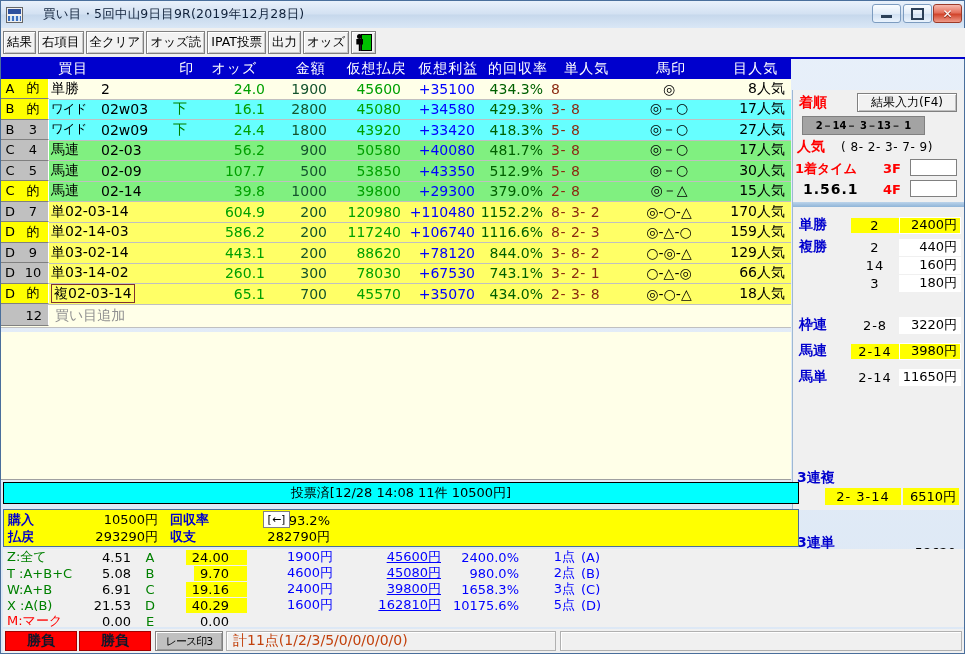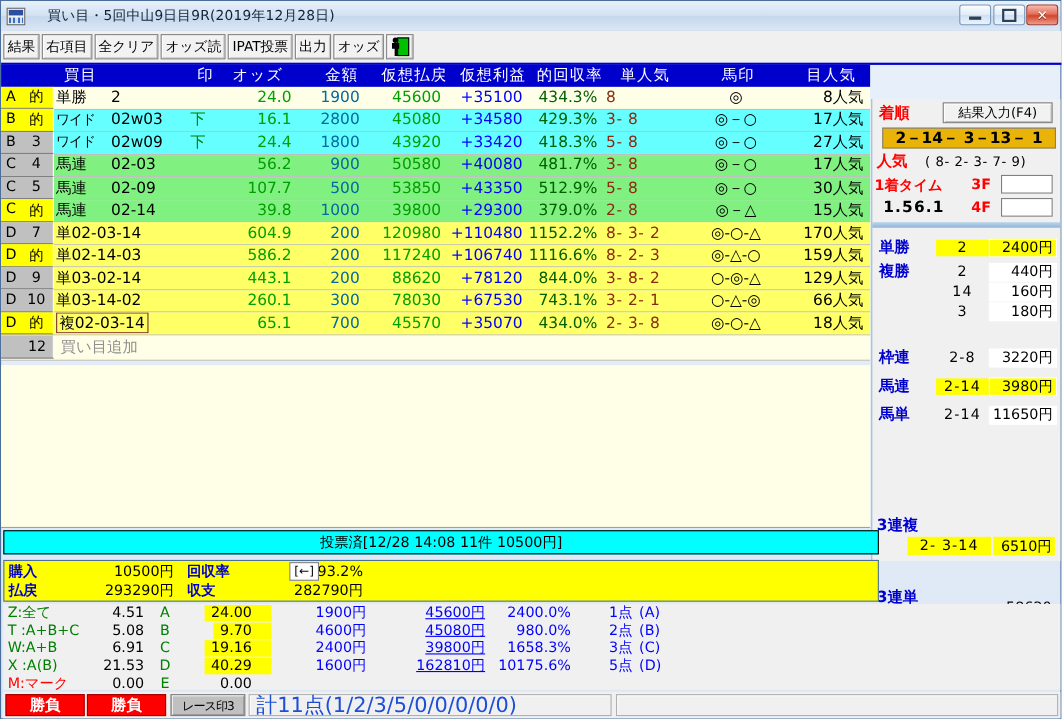--- a/index.html
+++ b/index.html
@@ -71,21 +71,21 @@
   .id-cell .a{width:18px;text-align:center;color:#000;}
   .id-cell .b{width:28px;text-align:center;}
   .id-gray{background:#c0c0c0;}
   .id-yellow{background:#ffff00;}
   .id-yellow .b{color:#000;}
   .bet-type{width:52px;padding-left:2px;box-sizing:border-box;color:#000;font-size:14px;}
   .bet-type.narrow{letter-spacing:-1px;font-size:12.5px;}
   .sel{width:58px;color:#000;font-size:14px;}
   .mk{width:42px;text-align:center;color:#008000;font-size:14px;}
   .odds{width:70px;text-align:right;padding-right:6px;box-sizing:border-box;color:#00a000;}
-  .amt{width:62px;text-align:right;padding-right:6px;box-sizing:border-box;color:#0369a1;}
+  .amt{width:62px;text-align:right;padding-right:6px;box-sizing:border-box;color:#14532d;}
   .pay{width:72px;text-align:right;padding-right:4px;box-sizing:border-box;color:#00a000;}
   .prof{width:74px;text-align:right;padding-right:4px;box-sizing:border-box;color:#0000ff;}
   .rate{width:68px;text-align:right;padding-right:4px;box-sizing:border-box;color:#006000;}
   .pop{width:72px;text-align:left;padding-left:4px;box-sizing:border-box;color:#8b2a10;letter-spacing:.5px;}
   .hm{width:100px;text-align:center;color:#000;letter-spacing:0px;}
   .mpop{width:72px;text-align:right;padding-right:6px;box-sizing:border-box;color:#000;}
 
   .bg-ivory{background:#ffffe8;}
   .bg-cyan{background:#66ffff;}
   .bg-green{background:#80f080;}
@@ -101,23 +101,23 @@
   
   #rpanel{position:absolute;left:791px;top:58px;width:172px;height:420px;
     background:#f0f0f0;border-left:1px solid #9db8d4;box-sizing:border-box;margin-top:31px;}
   .rp-red{color:#ff0000;font-size:14px;font-weight:bold;}
   .rp-blue{color:#0000cd;font-size:14px;font-weight:bold;}
   #chakujun-lbl{position:absolute;left:6px;top:4px;}
   #result-btn{position:absolute;left:64px;top:3px;width:100px;height:19px;
     border:1px solid #808080;background:#f2f2f2;font-size:12px;display:flex;
     align-items:center;justify-content:center;box-sizing:border-box;
     box-shadow:inset 1px 1px 0 #fff, inset -1px -1px 0 #c0c0c0;color:#000;}
-  #order-box{position:absolute;left:9px;top:26px;width:158px;height:19px;background:#eab308;
+  #order-box{position:absolute;left:9px;top:26px;width:123px;height:19px;background:#a3a3a3;
     border:1px solid #808080;box-sizing:border-box;display:flex;align-items:center;
-    justify-content:center;font-size:14px;font-weight:bold;letter-spacing:0px;color:#000;}
+    justify-content:center;font-size:10px;font-weight:bold;letter-spacing:0px;color:#000;}
   #ninki-lbl{position:absolute;left:4px;top:48px;}
   #ninki-val{position:absolute;left:48px;top:50px;font-size:12px;color:#000;letter-spacing:.5px;}
   #time-lbl{position:absolute;left:2px;top:70px;font-size:13px;}
   #time-val{position:absolute;left:10px;top:91px;font-size:14px;font-weight:bold;color:#000;letter-spacing:1px;}
   #f3-lbl{position:absolute;left:90px;top:71px;font-size:13px;}
   #f4-lbl{position:absolute;left:90px;top:92px;font-size:13px;}
   #f3-box{position:absolute;left:117px;top:69px;width:47px;height:17px;background:#fff;border:1px solid #808080;box-sizing:border-box;}
   #f4-box{position:absolute;left:117px;top:90px;width:47px;height:17px;background:#fff;border:1px solid #808080;box-sizing:border-box;}
   #rp-div{position:absolute;left:0;top:112px;width:171px;height:5px;
      background:linear-gradient(180deg,#bcd4ea,#8fb4d8);}
@@ -160,30 +160,30 @@
   .st-od{width:92px;text-align:right;padding-right:8px;box-sizing:border-box;color:#000;}
   .st-amt{width:88px;text-align:right;padding-right:10px;box-sizing:border-box;color:#0000ff;}
   .st-pay{width:100px;text-align:right;padding-right:2px;box-sizing:border-box;color:#0000ff;text-decoration:underline;}
   .st-rate{width:80px;text-align:right;padding-right:4px;box-sizing:border-box;color:#0000ff;}
   .st-pts{width:58px;text-align:right;padding-right:6px;box-sizing:border-box;color:#0000ff;}
   .st-grp{width:40px;text-align:left;color:#0000ff;}
   .k-green{color:#008000;} .k-red{color:#ff0000;}
 
   #bottombar{position:absolute;left:2px;top:628px;width:961px;height:24px;
     background:#f0f0f0;display:flex;align-items:center;}
-  .redbtn{width:72px;height:20px;margin-left:2px;background:#ff0000;color:#ffffff;
+  .redbtn{width:72px;height:20px;margin-left:2px;background:#ff0000;color:#0f172a;
     font-size:14px;font-weight:bold;display:flex;align-items:center;justify-content:center;
     border:1px solid #a00000;box-sizing:border-box;}
   #racemark{width:68px;height:20px;margin-left:4px;background:#c0c0c0;border:1px solid #808080;
     box-sizing:border-box;display:flex;align-items:center;justify-content:center;
     font-size:11px;color:#000;letter-spacing:-1px;
     box-shadow:inset 1px 1px 0 #fff, inset -1px -1px 0 #999;}
   #totalbox{flex:0 0 330px;height:20px;margin-left:3px;background:#f0f0f0;
     border:1px solid #b0b0b0;box-sizing:border-box;display:flex;align-items:center;
-    padding-left:6px;font-size:19px;color:#1d4ed8;
+    padding-left:6px;font-size:14px;color:#c2410c;
     box-shadow:inset 1px 1px 0 #fff;}
   #spare{flex:1;height:20px;margin-left:4px;margin-right:2px;background:#f0f0f0;
     border:1px solid #b0b0b0;box-sizing:border-box;box-shadow:inset 1px 1px 0 #fff;}
 </style>
 </head>
 <body>
 
 <div id="app">
 
   <div id="titlebar">

